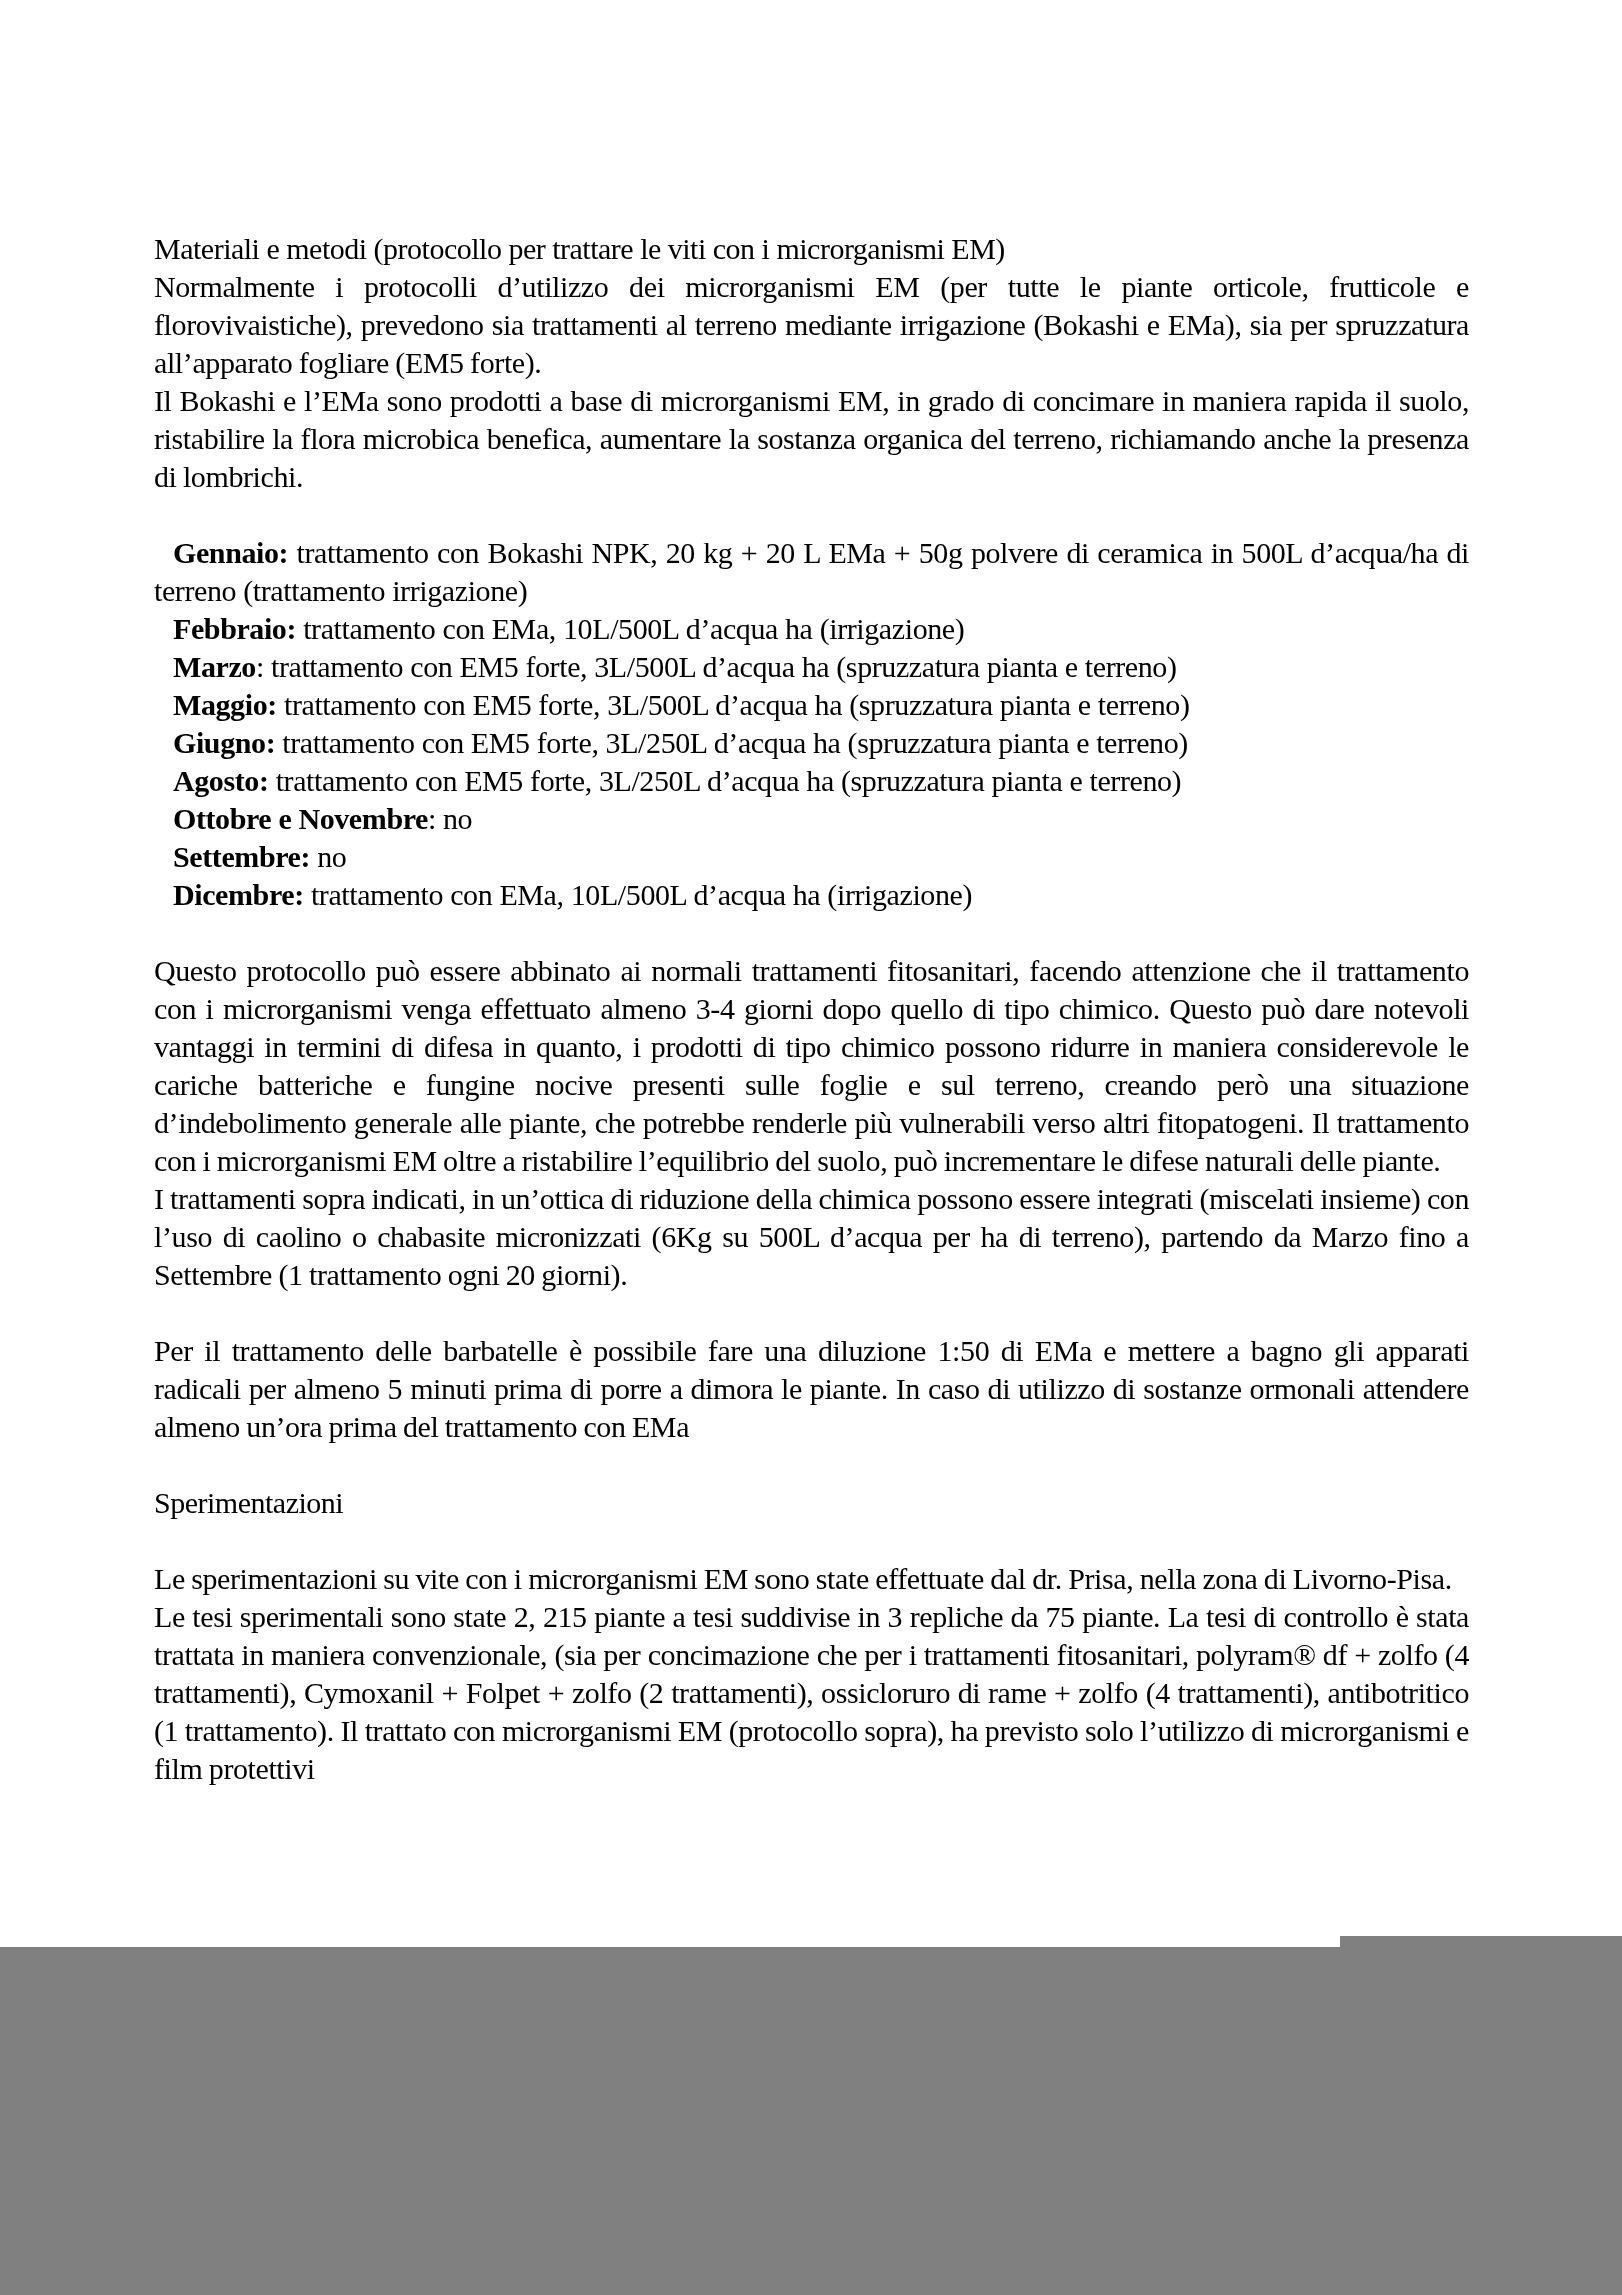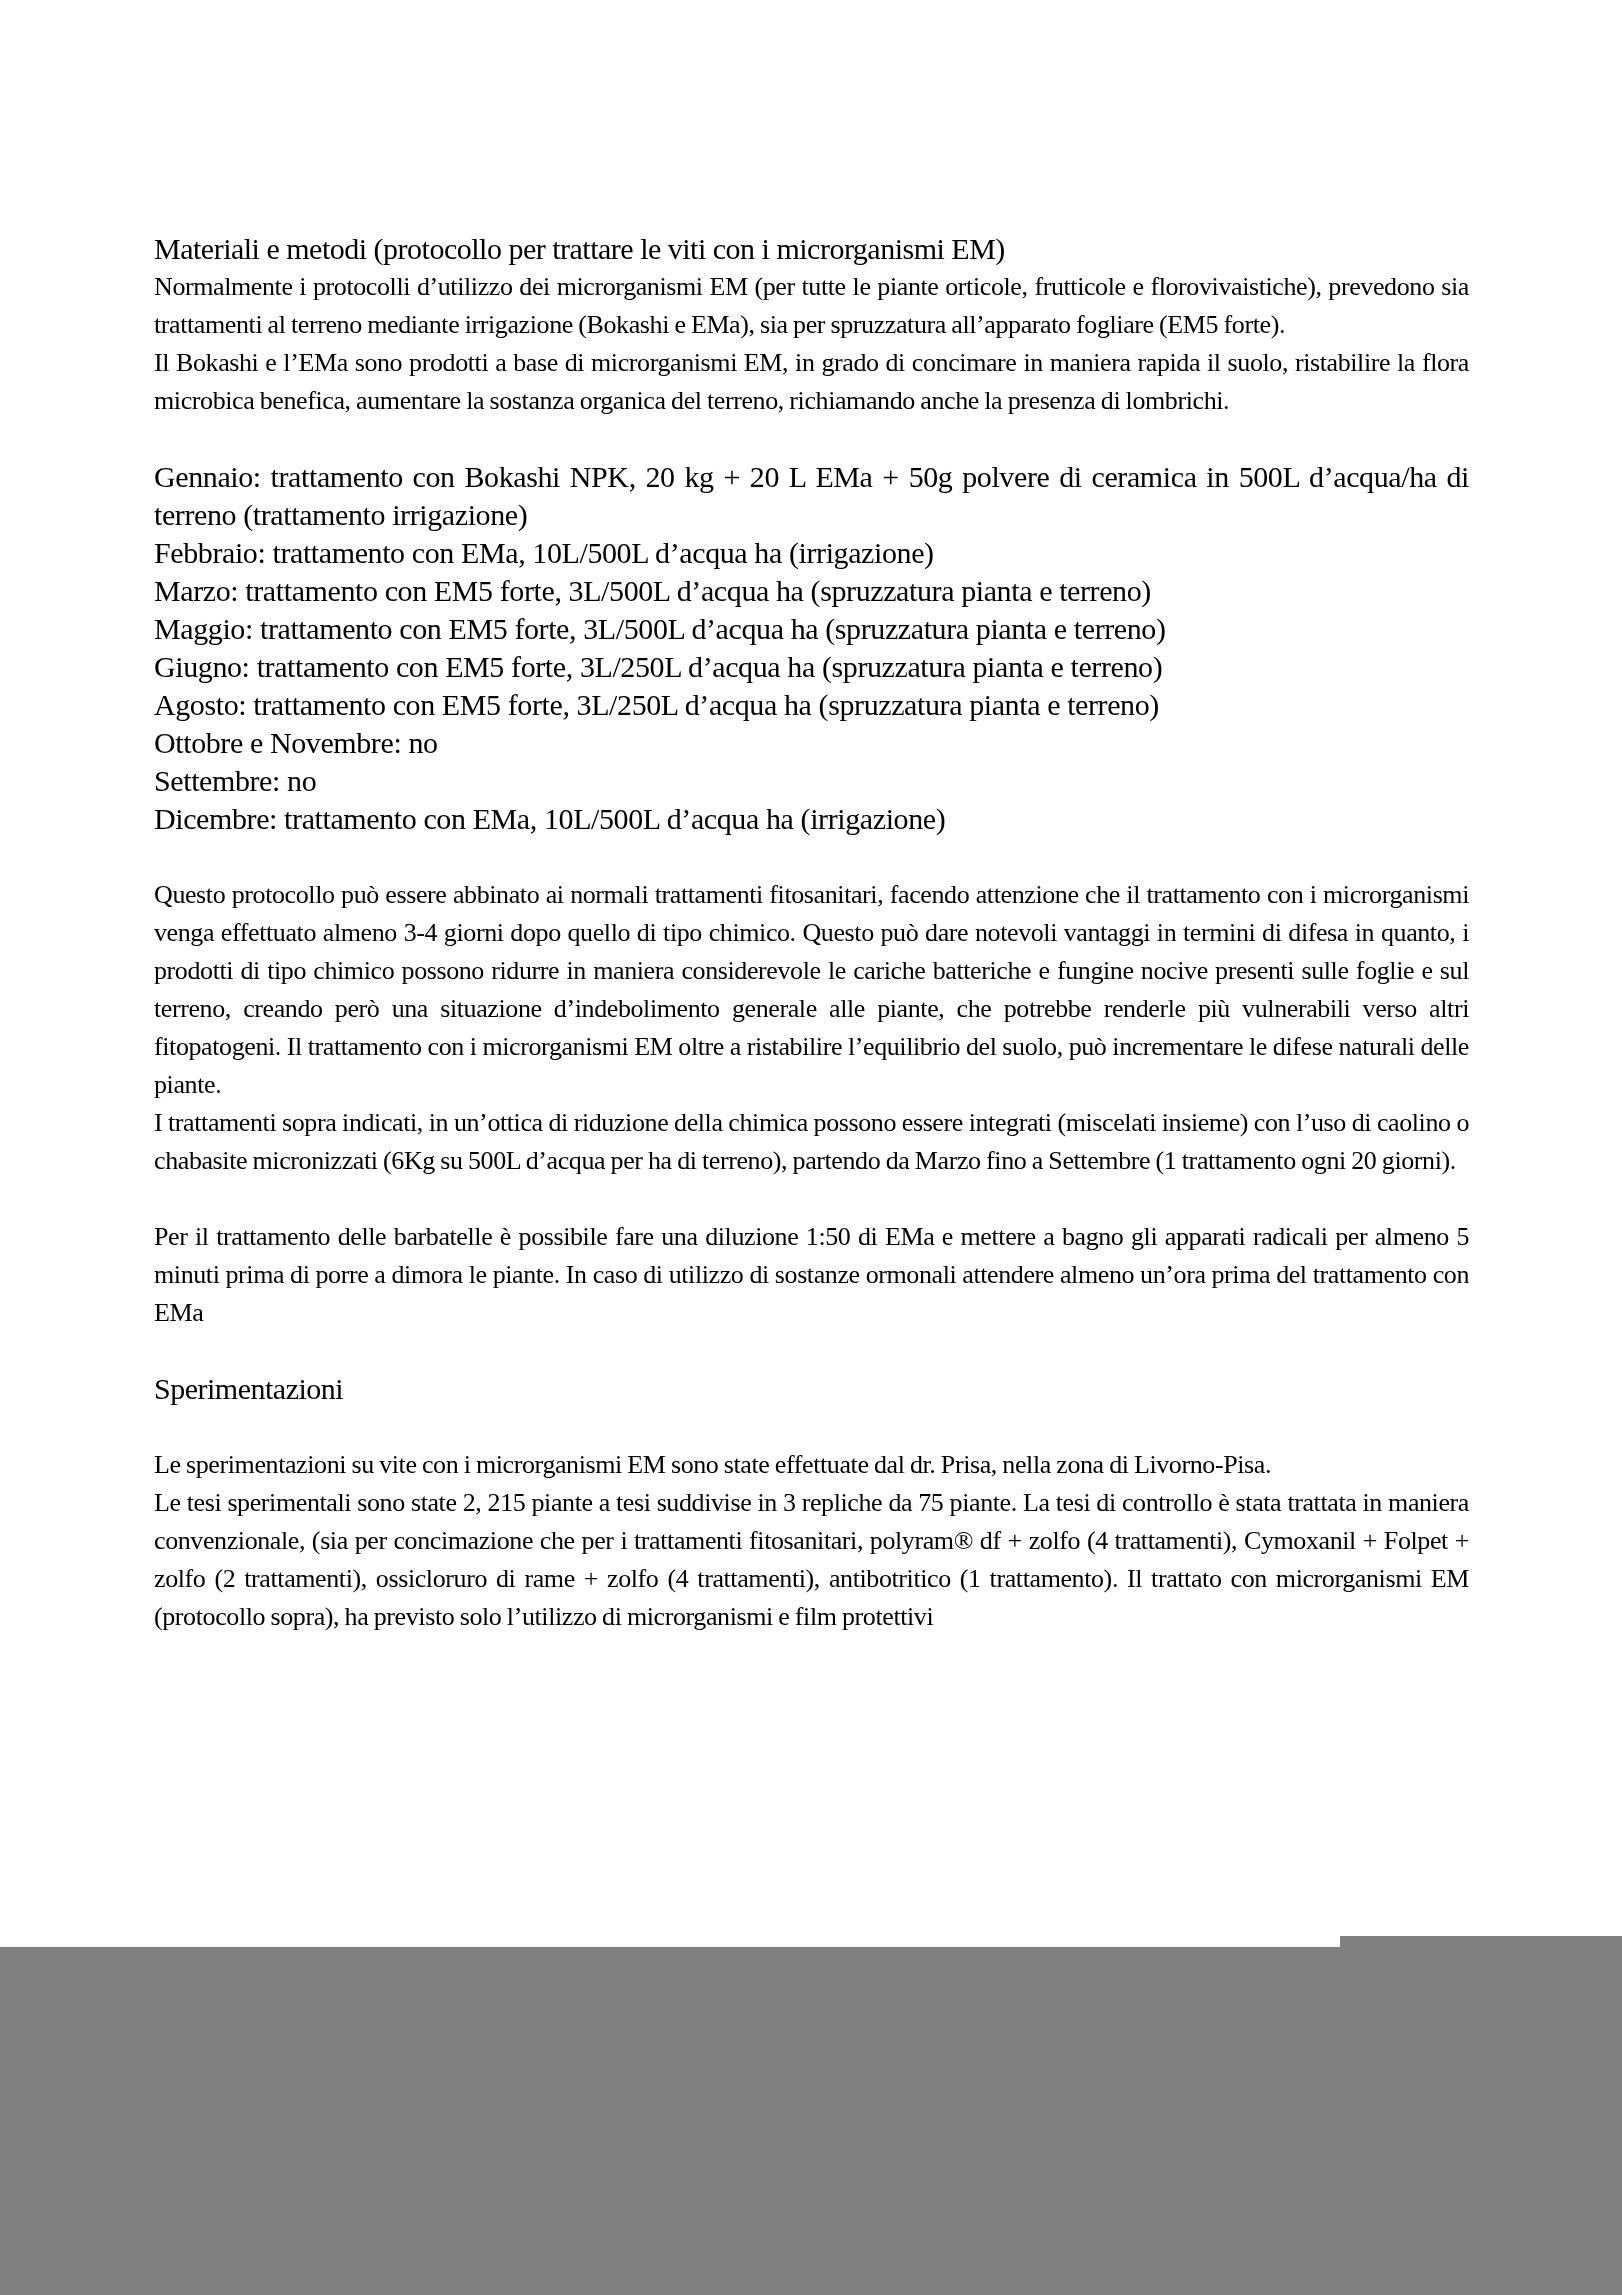--- a/index.html
+++ b/index.html
@@ -15,41 +15,41 @@
       font-family: "Liberation Serif", "DejaVu Serif", serif;
       color: #000000;
     }
     .page {
       position: absolute;
       left: 154px;
       top: 230px;
       width: 1315px;
     }
     .line-block {
-      font-size: 26px;
+      font-size: 30px;
       line-height: 38px;
       text-align: justify;
       letter-spacing: -0.4px;
       word-spacing: -0.7px;
     }
     .heading {
       font-weight: normal;
       font-size: 30px;
       line-height: 38px;
       letter-spacing: -0.5px;
     }
     .para { margin: 0; }
     .gap { height: 38px; }
     .month-line {
       font-size: 30px;
       line-height: 38px;
       letter-spacing: -0.4px;
       text-align: justify;
     }
-    .month-name { font-weight: normal; }
+    .month-name { font-weight: bold; margin-left: 19px; }
     .gray-overlay-left {
       position: absolute;
       left: 0;
       top: 1947px;
       width: 1340px;
       height: 349px;
       background: #808080;
     }
     .gray-overlay-right {
       position: absolute;

